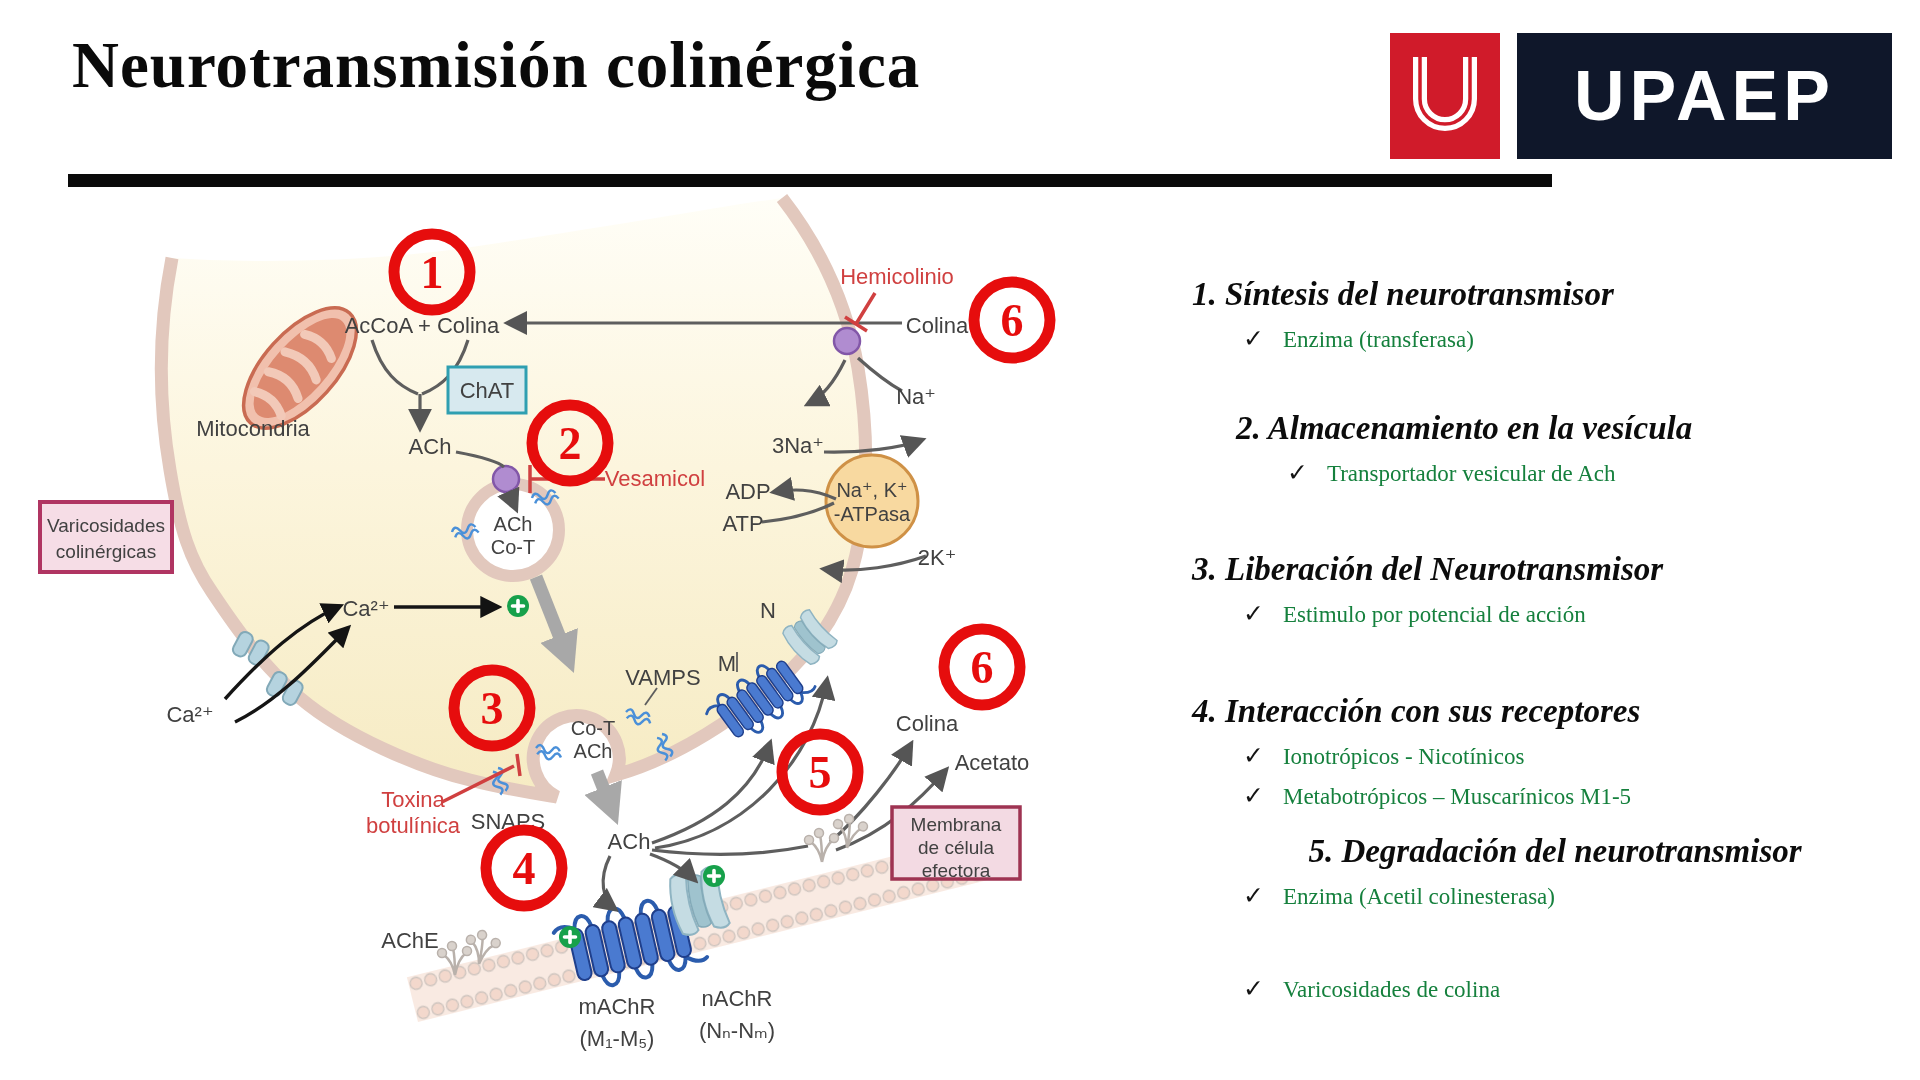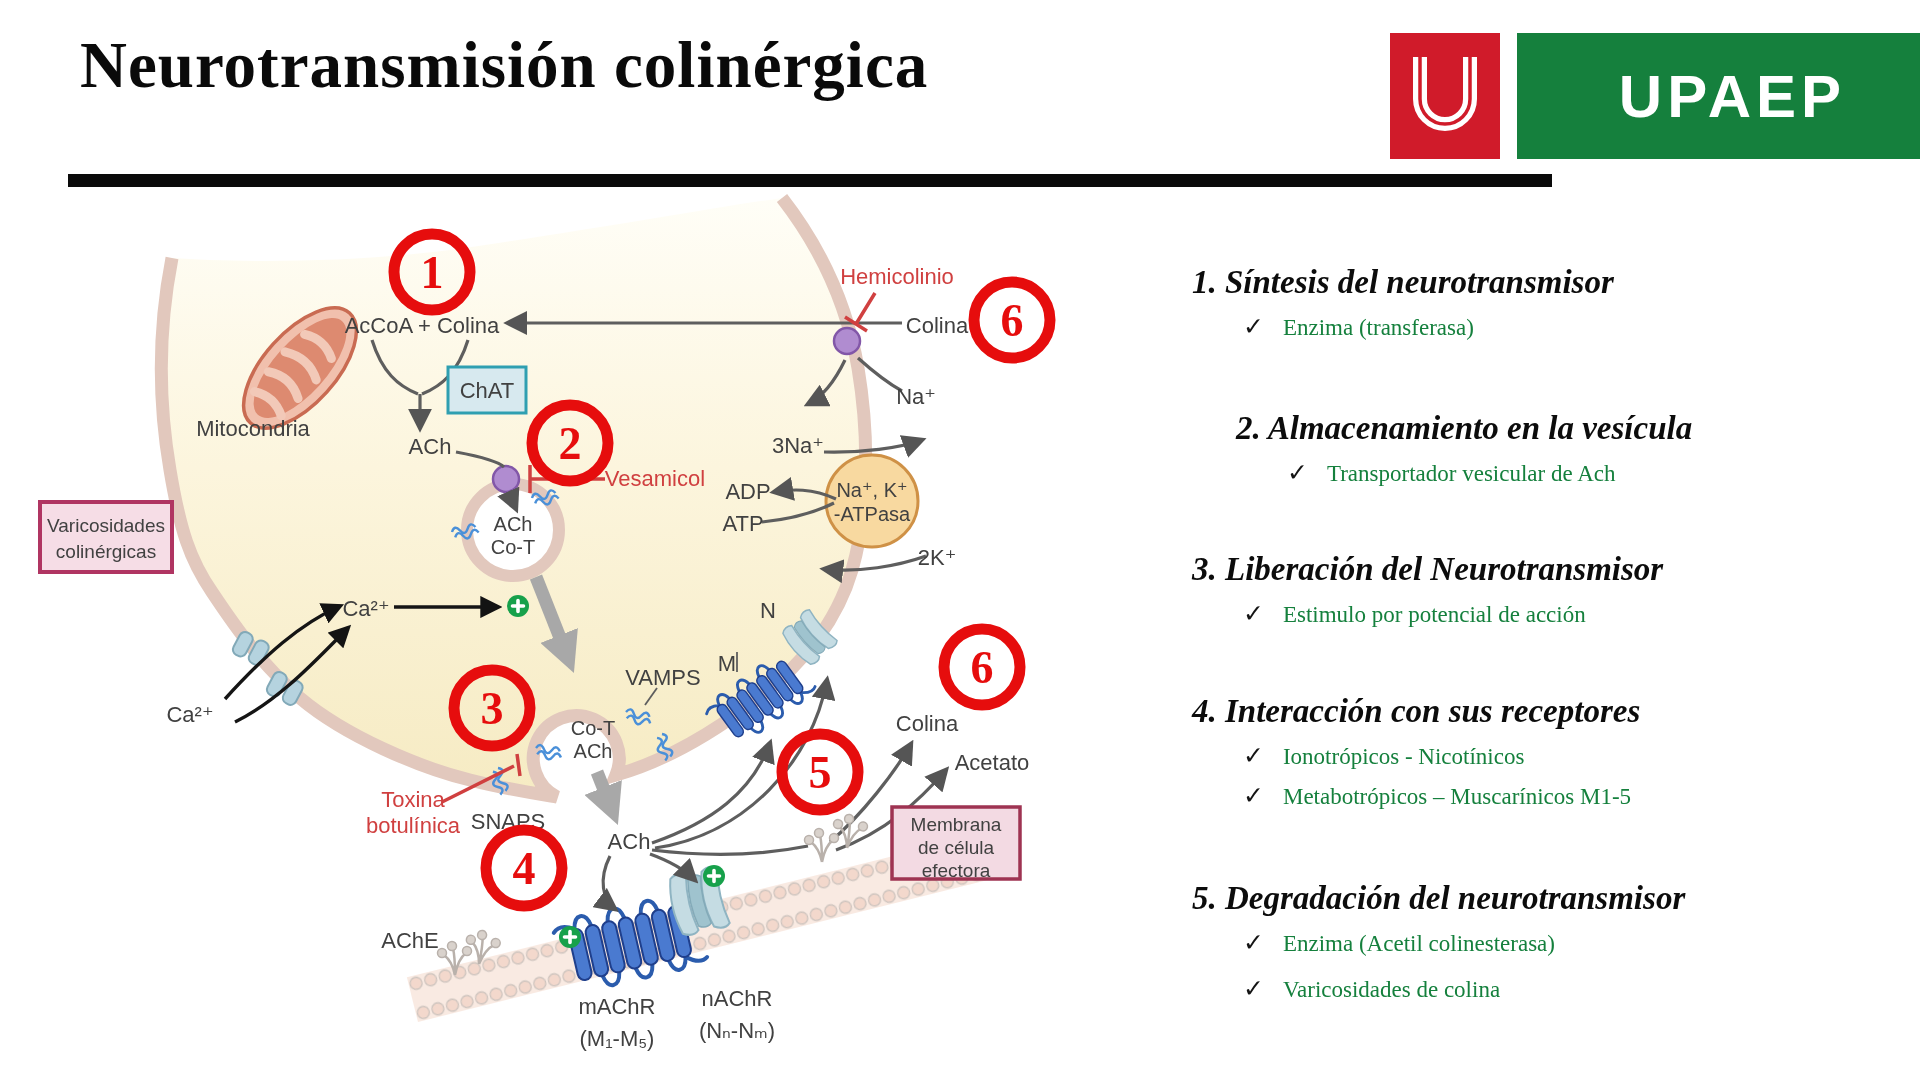--- a/index.html
+++ b/index.html
@@ -1,26 +1,26 @@
 <!DOCTYPE html>
 <html><head>
 <meta charset="utf-8">
 <style>
   html,body{margin:0;padding:0;}
   body{width:1920px;height:1080px;position:relative;background:#ffffff;overflow:hidden;
        font-family:"Liberation Sans",sans-serif;}
-  .title{position:absolute;left:80px;top:28px;font-family:"Liberation Serif",serif;
+  .title{position:absolute;left:72px;top:28px;font-family:"Liberation Serif",serif;
          font-weight:bold;font-size:65px;color:#0a0a0a;letter-spacing:1px;white-space:nowrap;}
   .rule{position:absolute;left:68px;top:174px;width:1484px;height:13px;background:#0a0a0a;}
   .logo{position:absolute;left:1390px;top:33px;display:flex;}
   .logo-u{width:110px;height:126px;background:#d01b2a;display:flex;align-items:center;
           justify-content:center;margin-right:17px;}
-  .logo-word{width:375px;height:126px;background:#15803d;color:#ffffff;display:flex;
-             align-items:center;justify-content:center;font-weight:bold;font-size:60px;
-             letter-spacing:5px;font-family:"Liberation Sans",sans-serif;padding-left:28px;}
+  .logo-word{width:375px;height:126px;background:#0f172a;color:#ffffff;display:flex;
+             align-items:center;justify-content:center;font-weight:bold;font-size:70px;
+             letter-spacing:5px;font-family:"Liberation Sans",sans-serif;}
   .panel-item{position:absolute;left:1192px;width:726px;}
   .panel-heading{font-family:"Liberation Serif",serif;font-style:italic;font-weight:bold;
                  font-size:33px;color:#0c0c0c;white-space:nowrap;}
   .bullet-row{display:flex;align-items:baseline;margin-top:11px;}
   .check{font-family:"DejaVu Sans",sans-serif;font-size:25px;color:#141414;
          margin-left:51px;margin-right:19px;flex:none;}
   .bullet-text{font-family:"Liberation Serif",serif;font-size:23px;color:#15803d;white-space:nowrap;}
   svg{position:absolute;left:0;top:0;}
   .lbl{font-family:"Liberation Sans","DejaVu Sans",sans-serif;font-size:22px;fill:#414141;
        text-anchor:middle;}
@@ -277,21 +277,21 @@
 <div class="logo">
   <div class="logo-u">
     <svg width="110" height="126" viewBox="0 0 110 126">
       <path d="M30,24 L30,66 A25,25 0 0 0 80,66 L80,24" fill="none" stroke="#ffffff" stroke-width="14"></path>
       <path d="M30,24 L30,66 A25,25 0 0 0 80,66 L80,24" fill="none" stroke="#d01b2a" stroke-width="3.5"></path>
     </svg>
   </div>
   <div class="logo-word">UPAEP</div>
 </div>
 
-<div class="panel-item" style="top:264px;">
+<div class="panel-item" style="top:276px;">
   <div class="panel-heading">1. Síntesis del neurotransmisor</div>
   <div class="bullet-row">
     <span class="check">✓</span>
     <span class="bullet-text">Enzima (transferasa)</span>
   </div>
 </div>
 
 <div class="panel-item" style="top:410px;margin-left:44px;">
   <div class="panel-heading">2. Almacenamiento en la vesícula</div>
   <div class="bullet-row">
@@ -313,21 +313,21 @@
   <div class="bullet-row">
     <span class="check">✓</span>
     <span class="bullet-text">Ionotrópicos - Nicotínicos</span>
   </div>
   <div class="bullet-row">
     <span class="check">✓</span>
     <span class="bullet-text">Metabotrópicos – Muscarínicos M1-5</span>
   </div>
 </div>
 
-<div class="panel-item" style="top:880px;">
+<div class="panel-item" style="top:833px;text-align:center;">
   <div class="panel-heading">5. Degradación del neurotransmisor</div>
   <div class="bullet-row">
     <span class="check">✓</span>
     <span class="bullet-text">Enzima (Acetil colinesterasa)</span>
   </div>
 </div>
 
 <div class="panel-item" style="top:963px;">
   <div class="bullet-row">
     <span class="check">✓</span>

